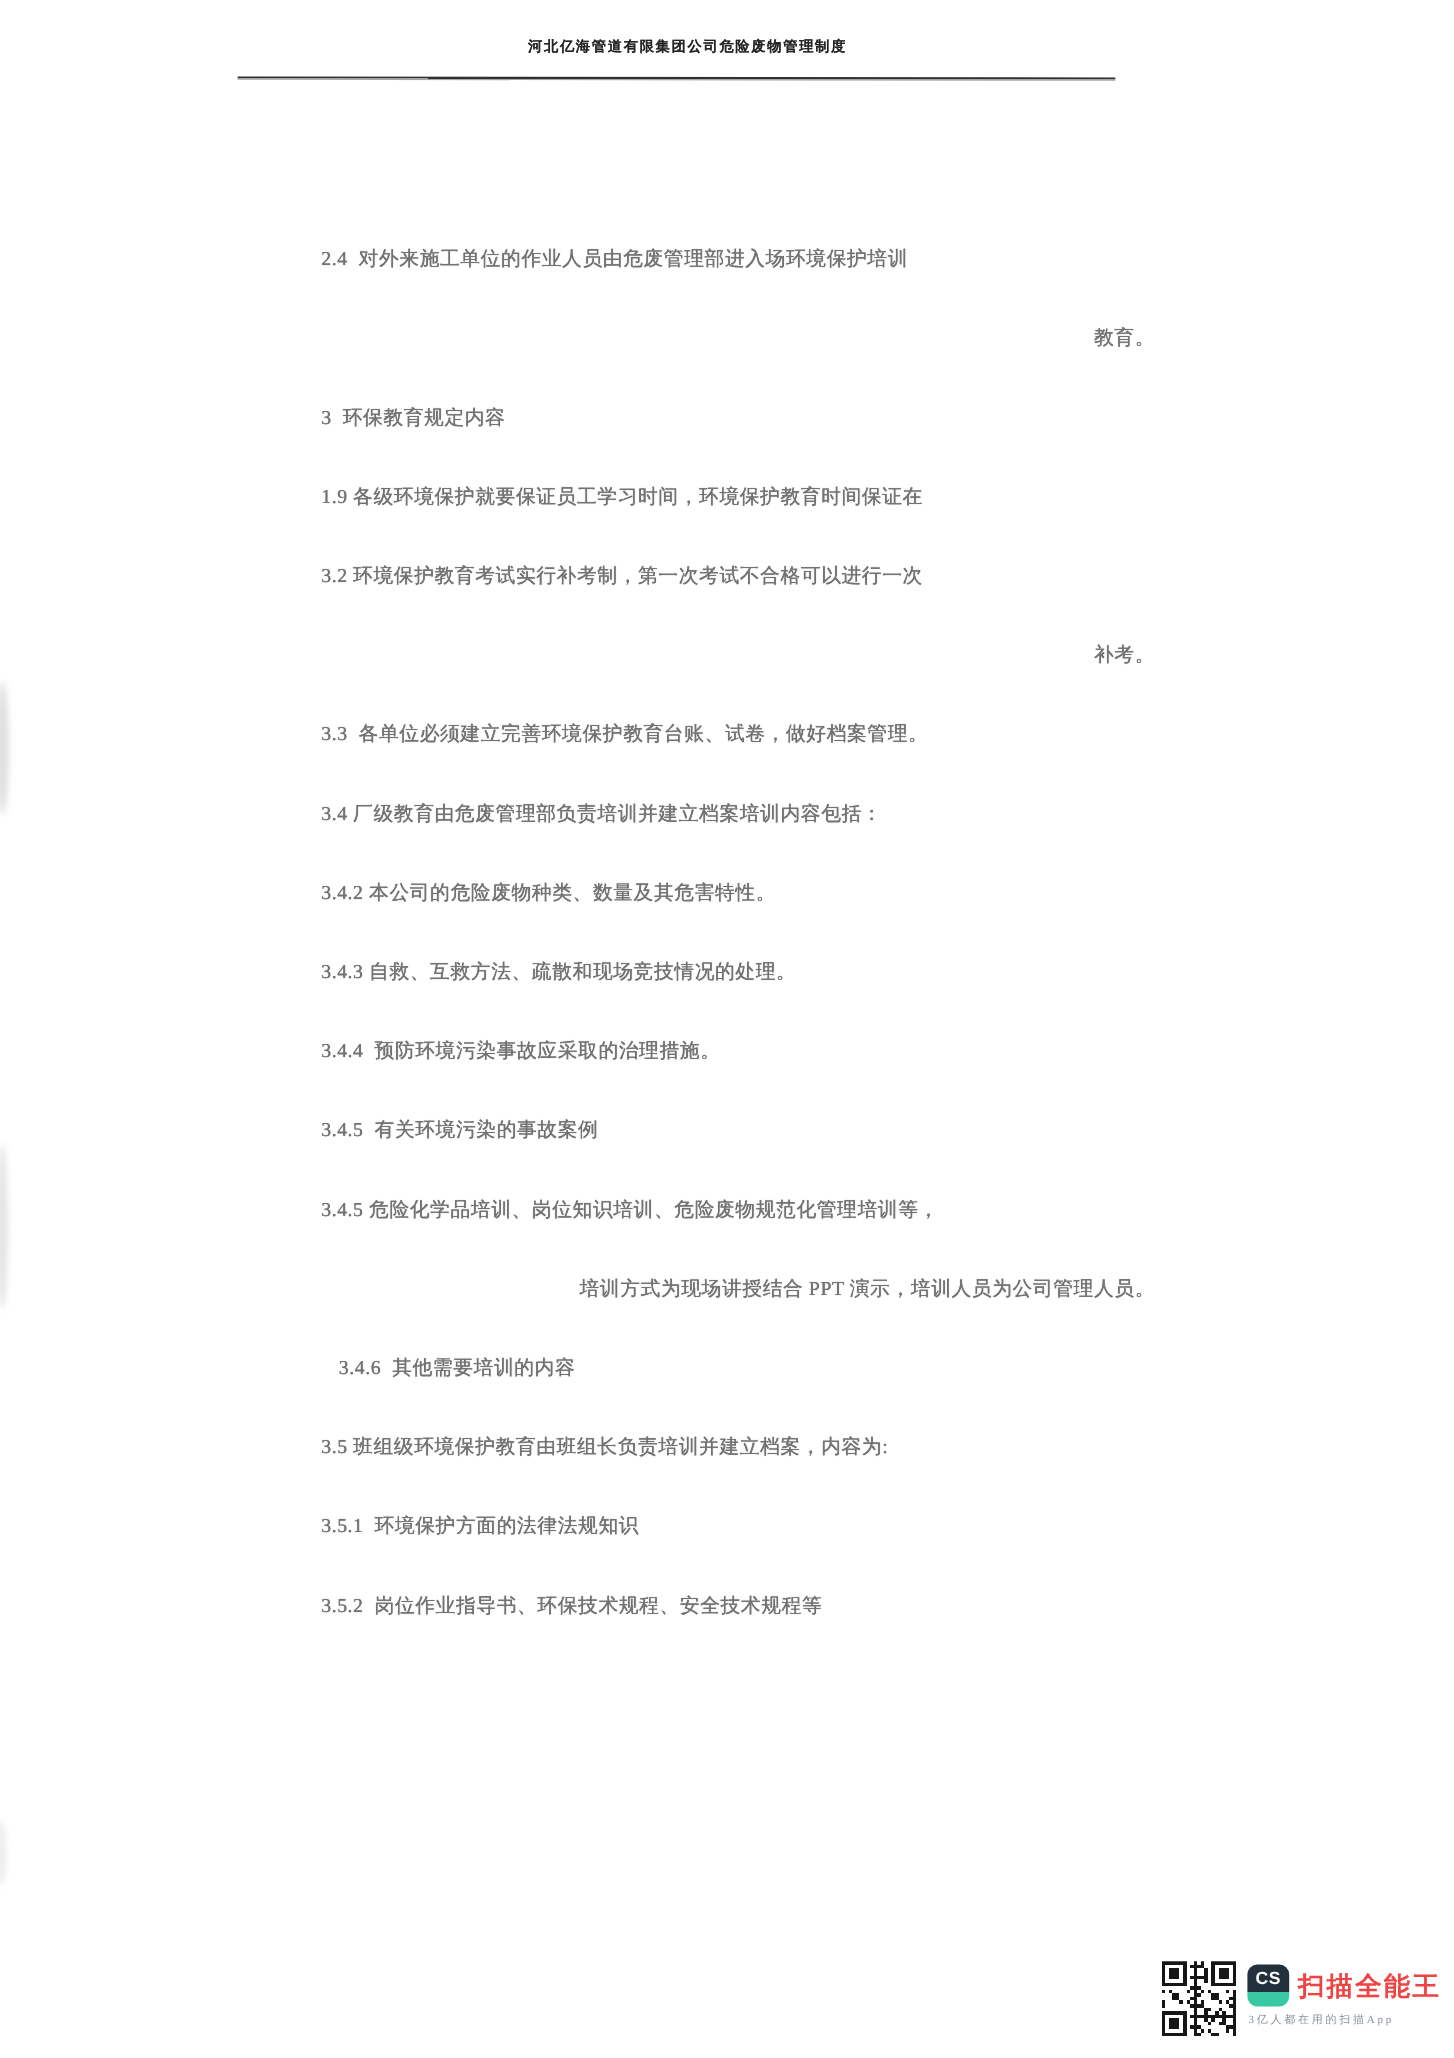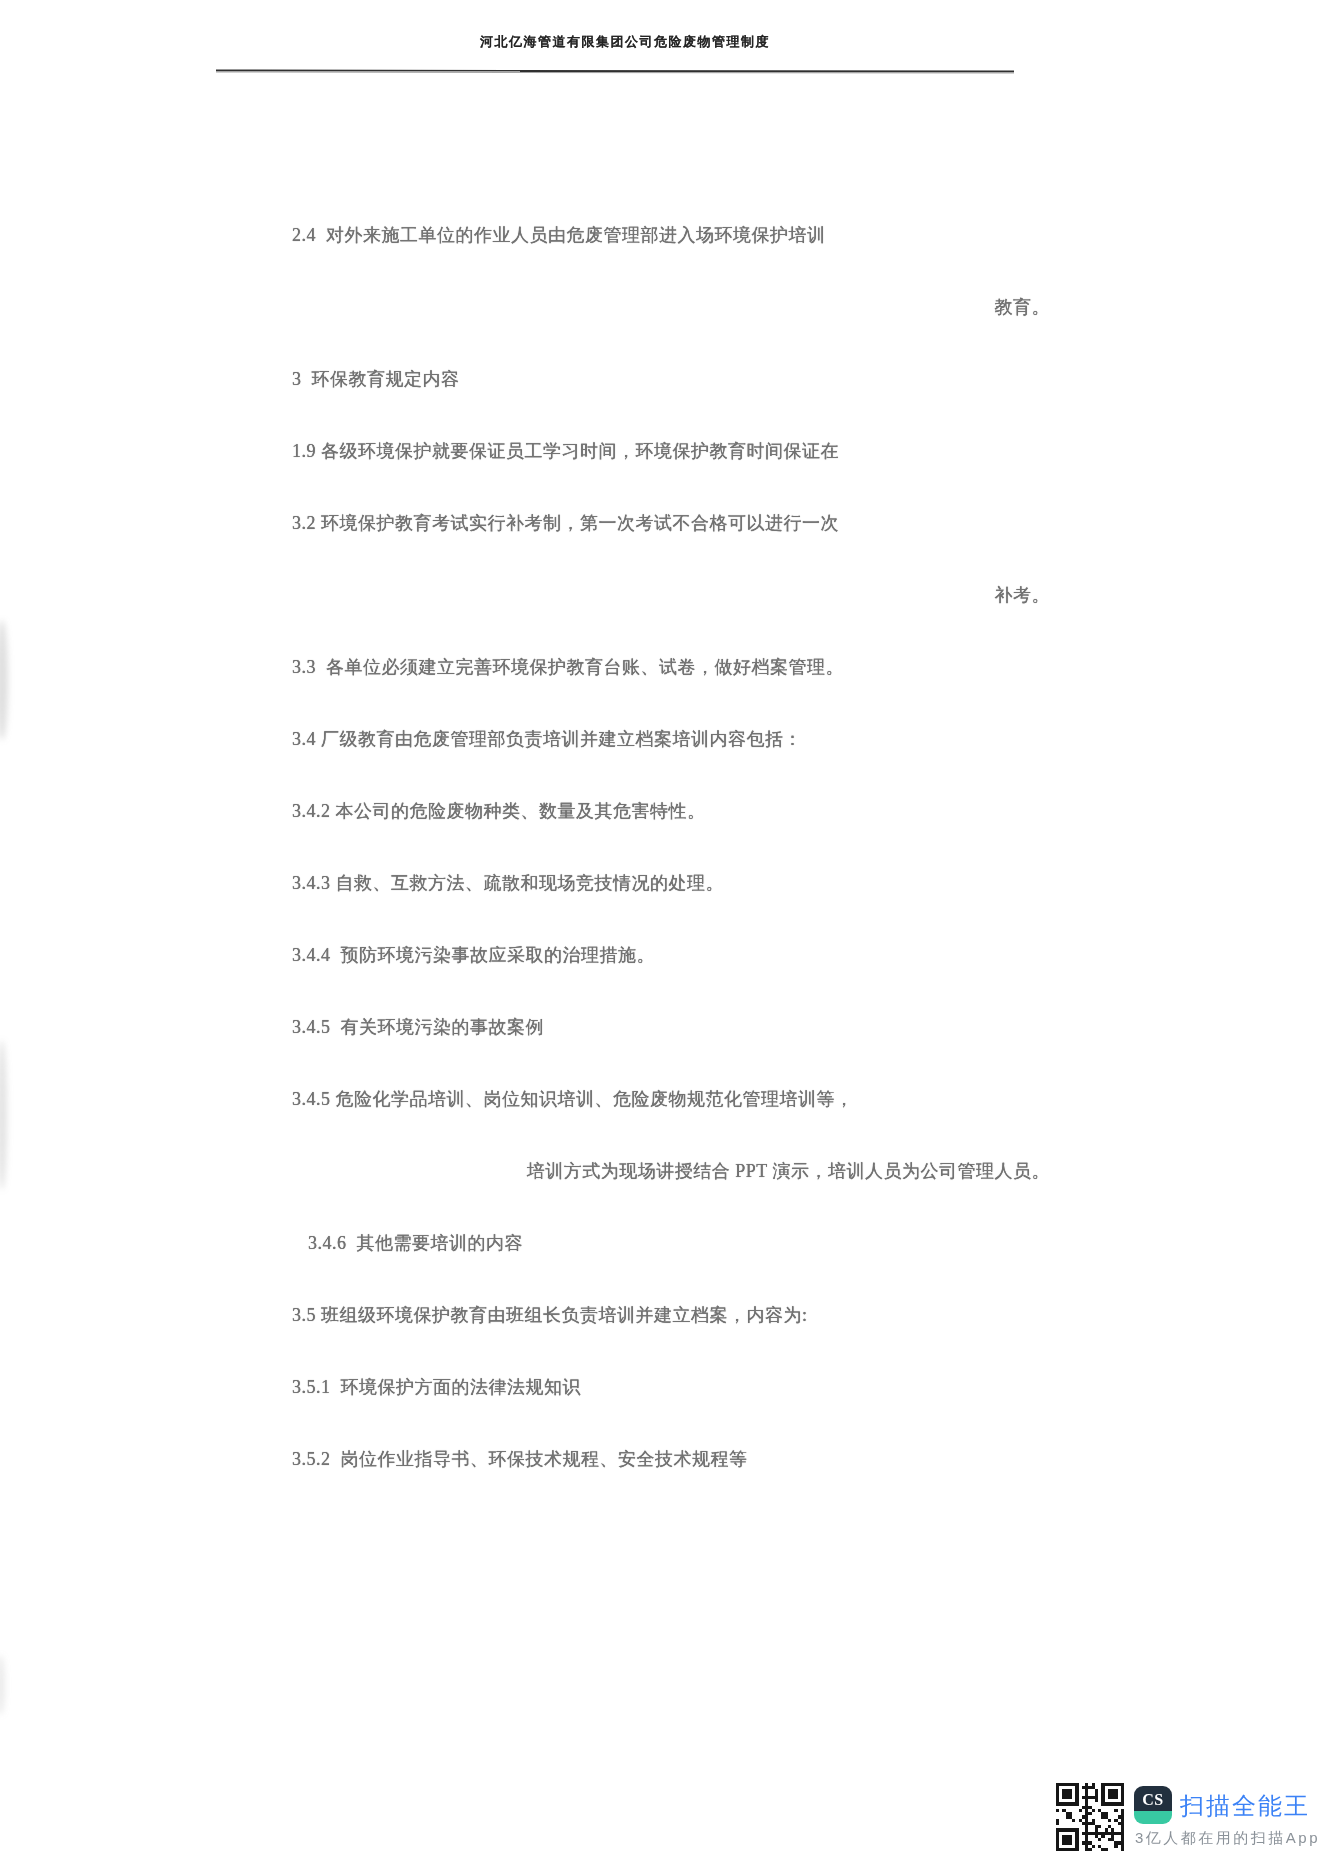--- a/index.html
+++ b/index.html
@@ -44,31 +44,31 @@
   .watermark{position:absolute;left:1056px;top:1783px;width:250px;height:75px;}
   .qr{position:absolute;left:0;top:0;width:68px;height:68px;}
   .qr svg{width:68px;height:68px;display:block;}
   .cs-logo{
     position:absolute;left:78px;top:3px;width:38px;height:38px;border-radius:9px;
     background:linear-gradient(to bottom,#22303e 0 66%,#38c9a2 66% 100%);
     font-family:"Liberation Sans","DejaVu Sans",sans-serif;
   }
   .cs-logo .cs-txt{
     position:absolute;left:0;top:1px;width:100%;height:25px;line-height:25px;
-    text-align:center;color:#fff;font-weight:bold;font-size:16px;letter-spacing:.5px;font-family:Liberation Serif, serif;
+    text-align:center;color:#fff;font-weight:bold;font-size:16px;letter-spacing:.5px;
   }
   .app-name{
-    position:absolute;left:124px;top:7px;font-size:24px;font-weight:400;
-    color:#3b82f6;letter-spacing:2px;white-space:nowrap;
+    position:absolute;left:124px;top:7px;font-size:24px;font-weight:700;
+    color:#ef4444;letter-spacing:2px;white-space:nowrap;
     font-family:"Liberation Sans","DejaVu Sans",sans-serif;
   }
   .app-tagline{
-    position:absolute;left:79px;top:46px;font-size:15px;color:#8b9299;
+    position:absolute;left:79px;top:46px;font-size:10px;color:#8b9299;
     letter-spacing:2.5px;white-space:nowrap;
-    font-family:Liberation Sans, sans-serif;
+    font-family:Liberation Serif, serif;
     text-align:center;
   }
 </style>
 </head>
 <body>
 
 <div class="page">
 
   <div class="header-title">河北亿海管道有限集团公司危险废物管理制度</div>
   <div class="header-rule"></div>

